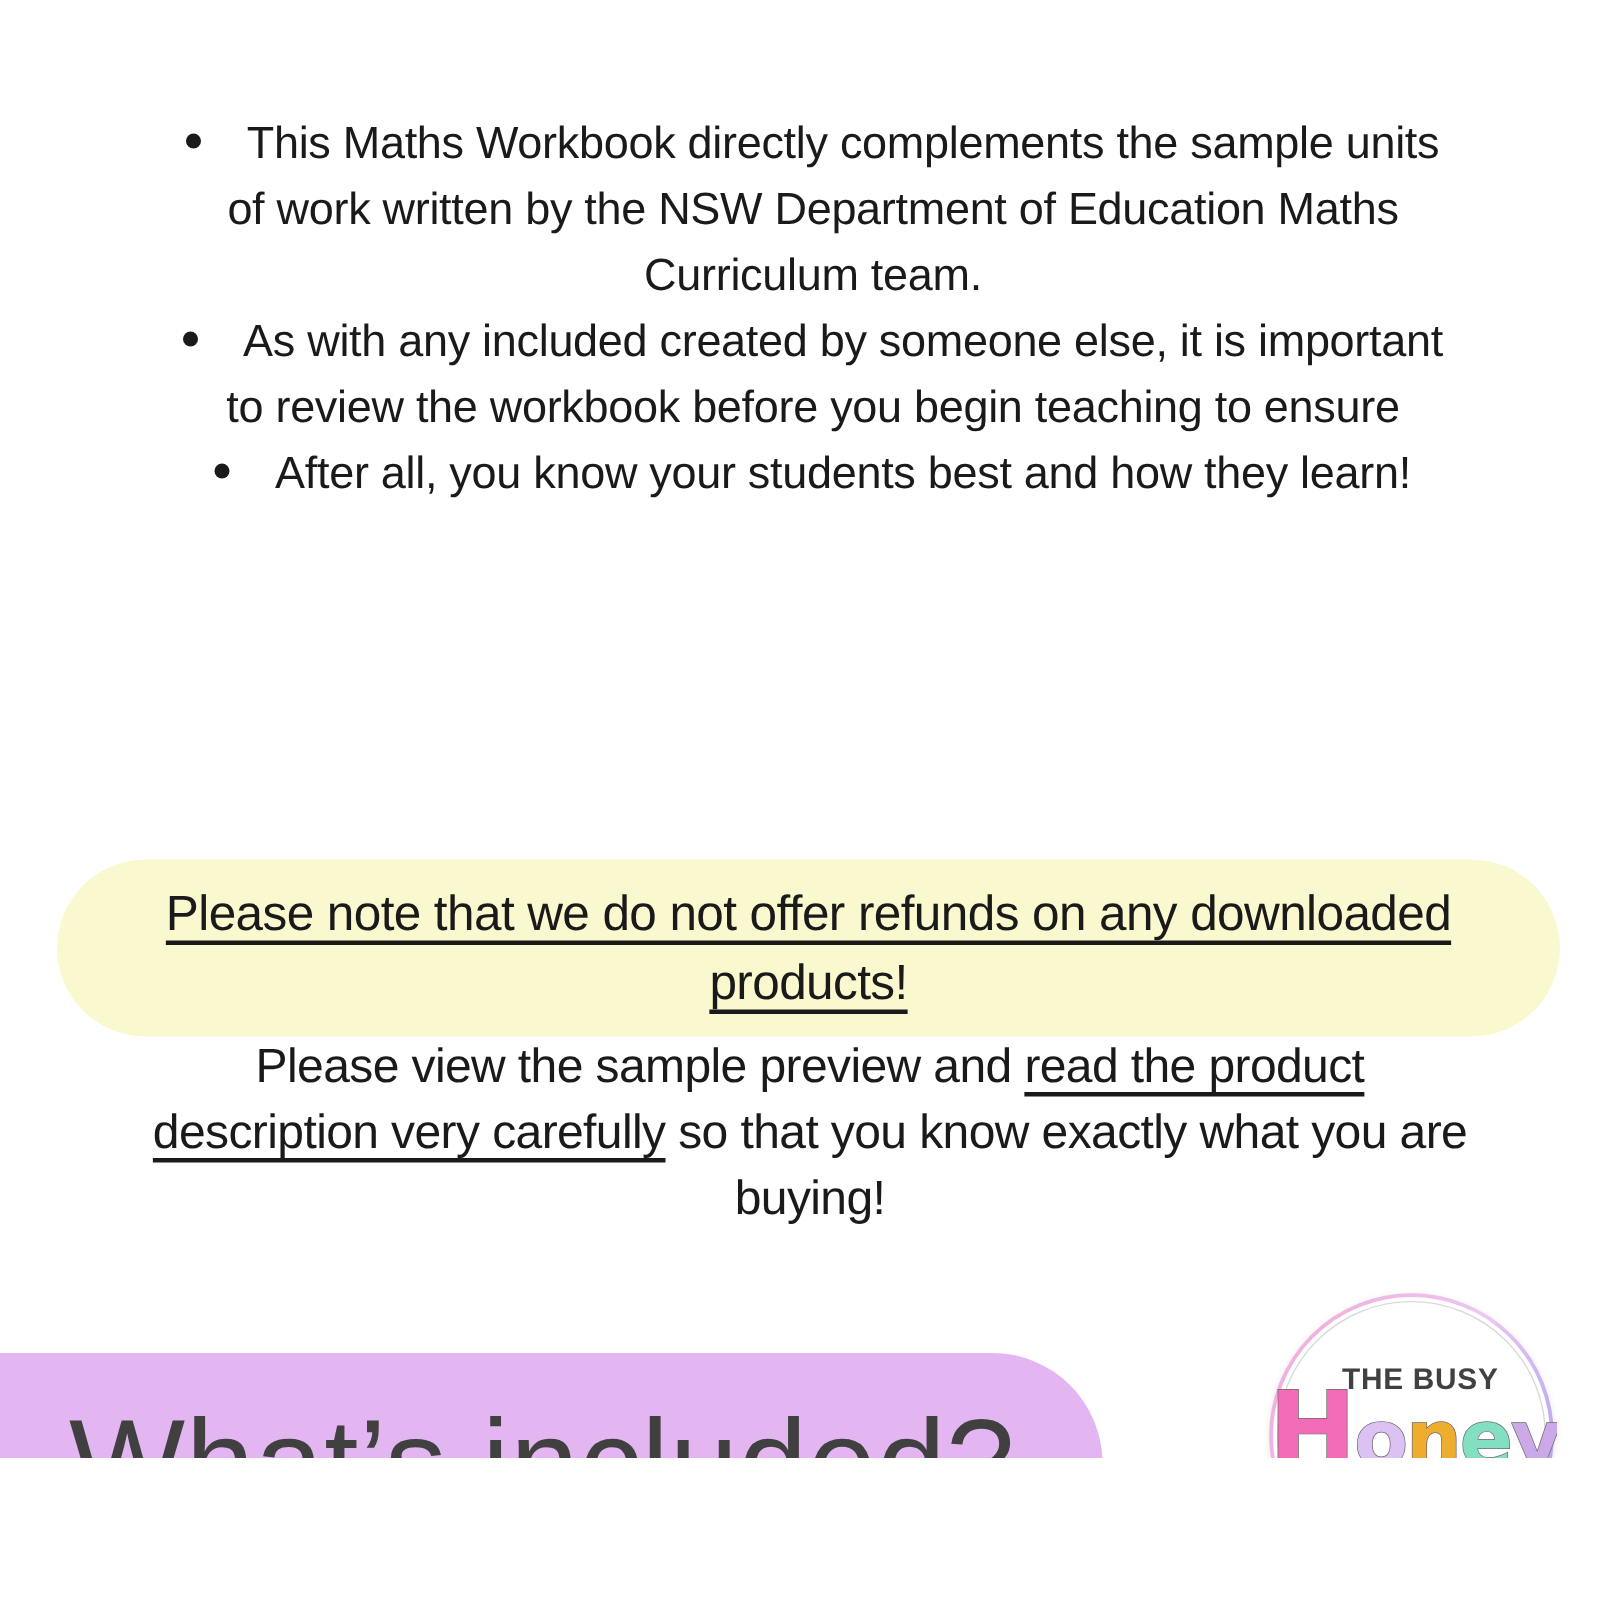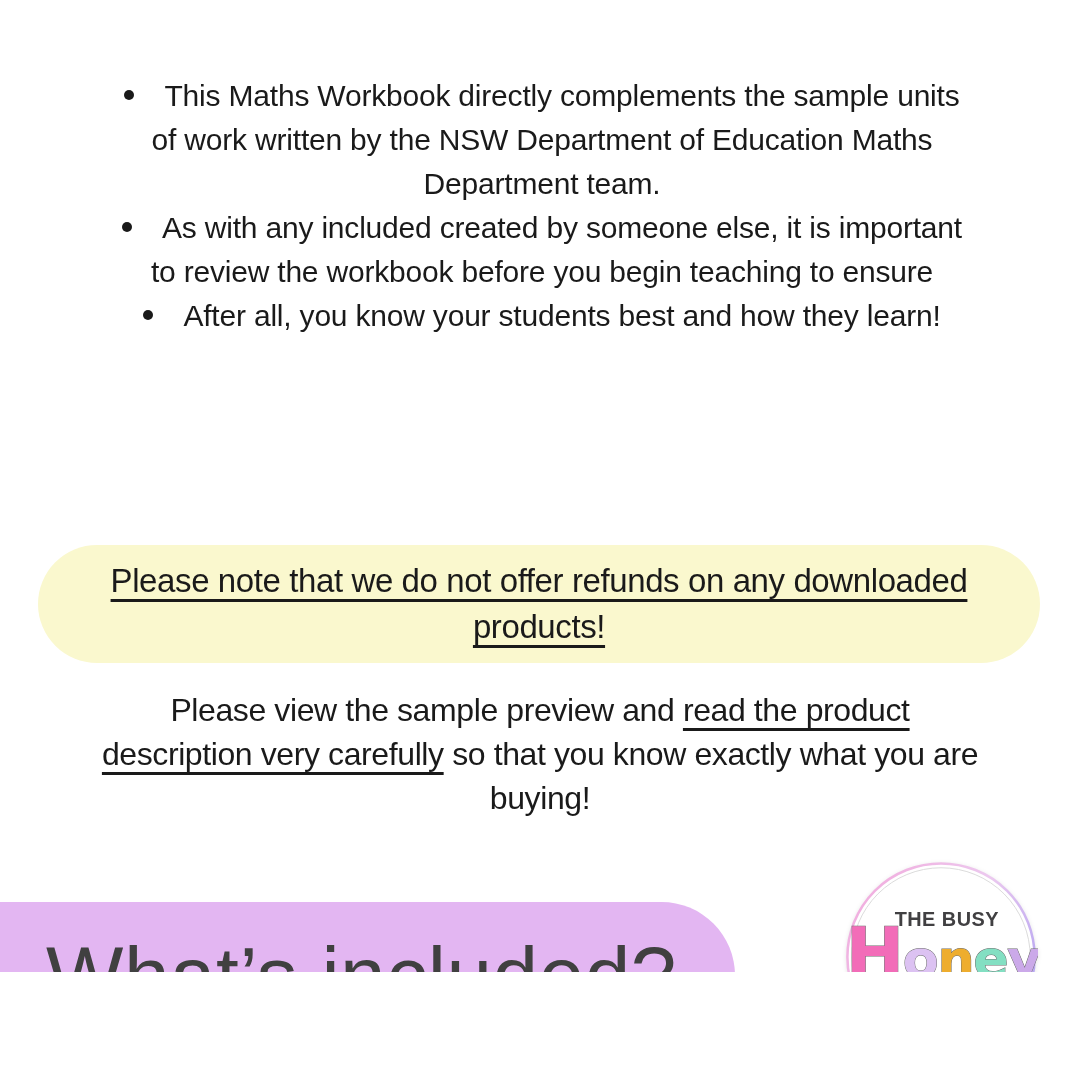--- a/index.html
+++ b/index.html
@@ -10,21 +10,21 @@
   .line{white-space:nowrap;}
   .u{text-decoration:underline;text-decoration-thickness:2.5px;text-underline-offset:7px;}
 
   
   .bullet-list{position:absolute;top:74px;left:62px;width:960px;list-style:none;margin:0;padding:0;}
   .bullet-item{font-size:30px;line-height:44px;text-align:center;letter-spacing:-0.2px;}
   .bullet-dot{display:inline-block;width:10px;height:10px;border-radius:50%;background:#1a1a1a;margin-right:30px;vertical-align:6px;}
 
   
   .notice{
-    position:absolute;top:545px;left:38px;width:1002px;height:118px;border-radius:60px;
+    position:absolute;top:573px;left:38px;width:1002px;height:118px;border-radius:60px;
     display:flex;flex-direction:column;justify-content:center;text-align:center;
     font-size:33px;line-height:46px;letter-spacing:-0.4px;background:#faf8ce;
   }
 
   
   .closing{position:absolute;top:688px;left:30px;width:1020px;text-align:center;
     font-size:32px;line-height:44px;letter-spacing:-0.4px;}
 
   
   .banner{
@@ -42,21 +42,21 @@
 </style>
 </head>
 <body>
 
 <div class="page" style="color: rgb(26, 26, 26); background: rgb(255, 255, 255);">
 
   <div class="bullet-list" id="bullets">
       <div class="bullet-item">
         <div class="line"><span class="bullet-dot"></span><span>This Maths Workbook directly complements the sample units</span></div>
         <div class="line"><span>of work written by the NSW Department of Education Maths</span></div>
-        <div class="line"><span>Department team.</span></div>
+        <div class="line"><span>Curriculum team.</span></div>
       </div>
       <div class="bullet-item">
         <div class="line"><span class="bullet-dot"></span><span>As with any included created by someone else, it is important</span></div>
         <div class="line"><span>to review the workbook before you begin teaching to ensure</span></div>
       </div>
       <div class="bullet-item">
         <div class="line"><span class="bullet-dot"></span><span>After all, you know your students best and how they learn!</span></div>
       </div>
     </div>
 

